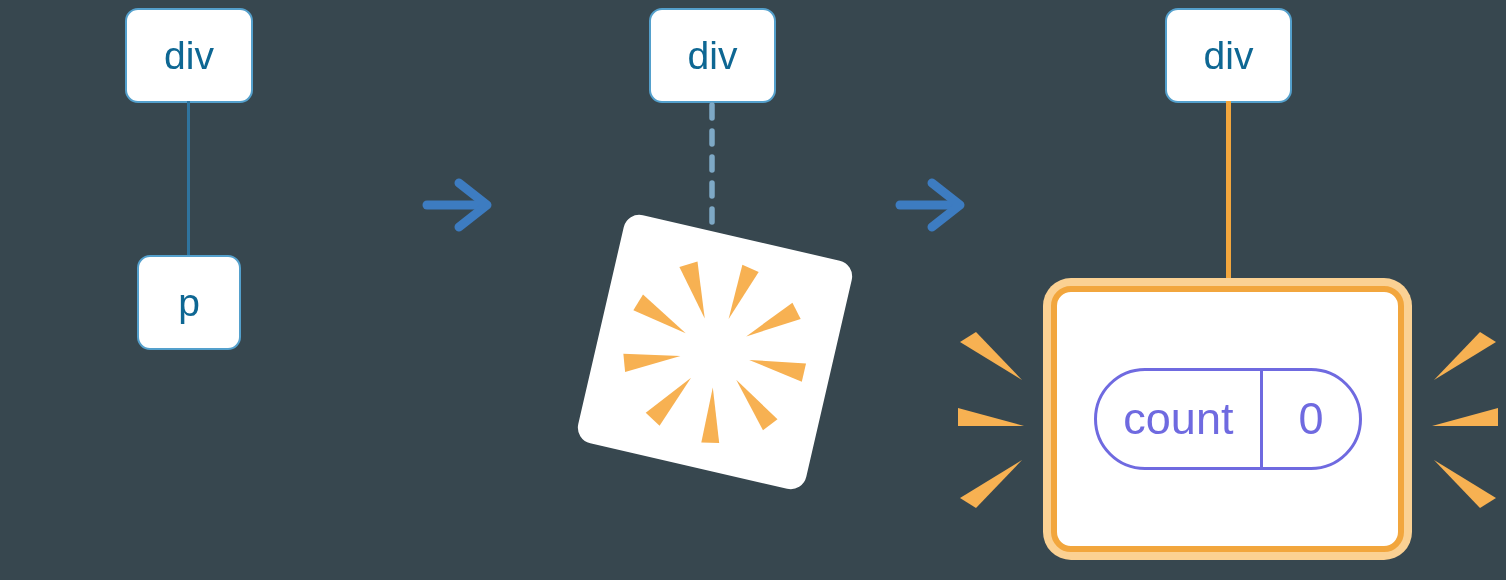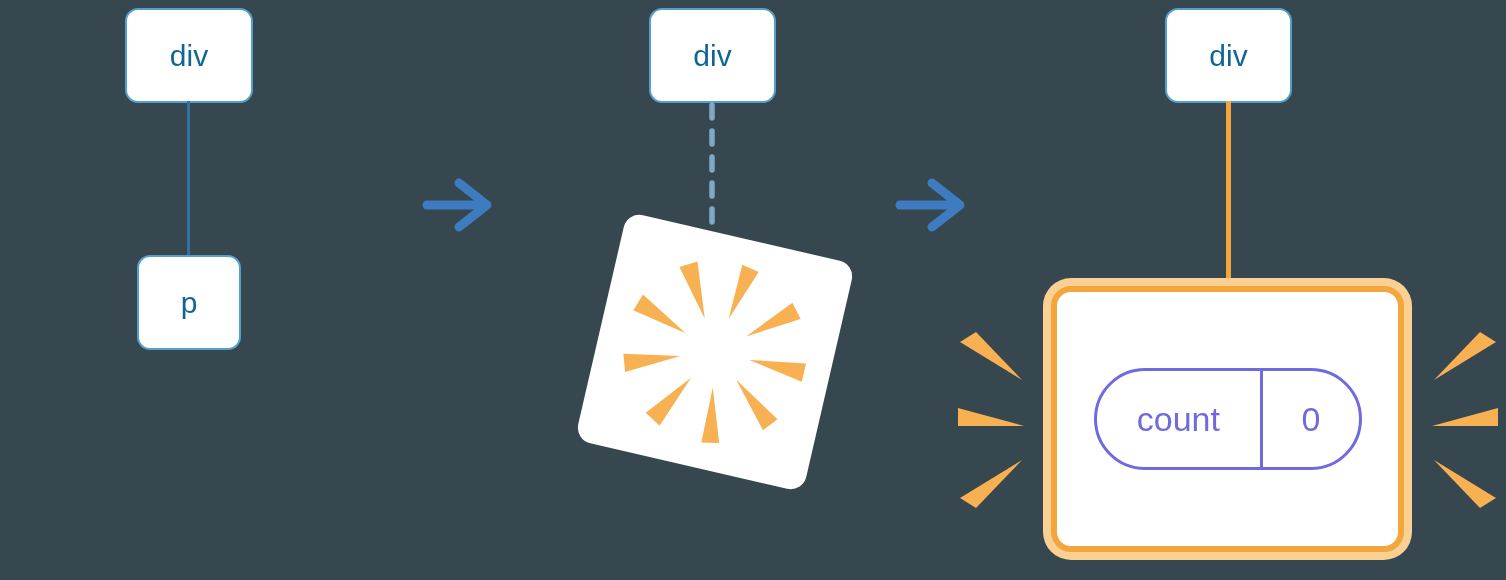--- a/index.html
+++ b/index.html
@@ -16,21 +16,21 @@
     overflow: hidden;
   }
   .node {
     position: absolute;
     background: #ffffff;
     border: 2.5px solid var(--node-border, #54a0cc);
     border-radius: 13px;
     display: flex;
     align-items: center;
     justify-content: center;
-    font-size: 30px;
+    font-size: 39px;
     font-weight: 500;
     color: var(--node-text, #0e6793);
   }
   .edge { position: absolute; }
   .edge-before { left: 187px; top: 101px; width: 3px; height: 156px; background: var(--edge-solid, #2f749e); }
   .edge-after  { left: 1226px; top: 101px; width: 5px; height: 180px; background: var(--orange, #f2a63d); }
 
   .arrow-svg { position: absolute; width: 80px; height: 60px; }
   .arrow-path {
     fill: none;
@@ -90,21 +90,21 @@
     color: var(--counter-title, #1f567e);
   }
   .pill {
     width: 268px;
     height: 102px;
     border: 3px solid var(--purple, #6f6ae0);
     border-radius: 60px;
     display: flex;
     overflow: hidden;
     color: var(--purple, #6f6ae0);
-    font-size: 34px;
+    font-size: 45px;
   }
   .pill-cell { display: flex; align-items: center; justify-content: center; }
   .pill-key { flex: 1.72; }
   .pill-divider { width: 3px; background: var(--purple, #6f6ae0); }
   .pill-value { flex: 1; }
 
   .burst { position: absolute; width: 70px; height: 180px; }
   .burst-left  { left: 958px;  top: 330px; }
   .burst-right { left: 1428px; top: 330px; transform: scaleX(-1); }
 </style>

